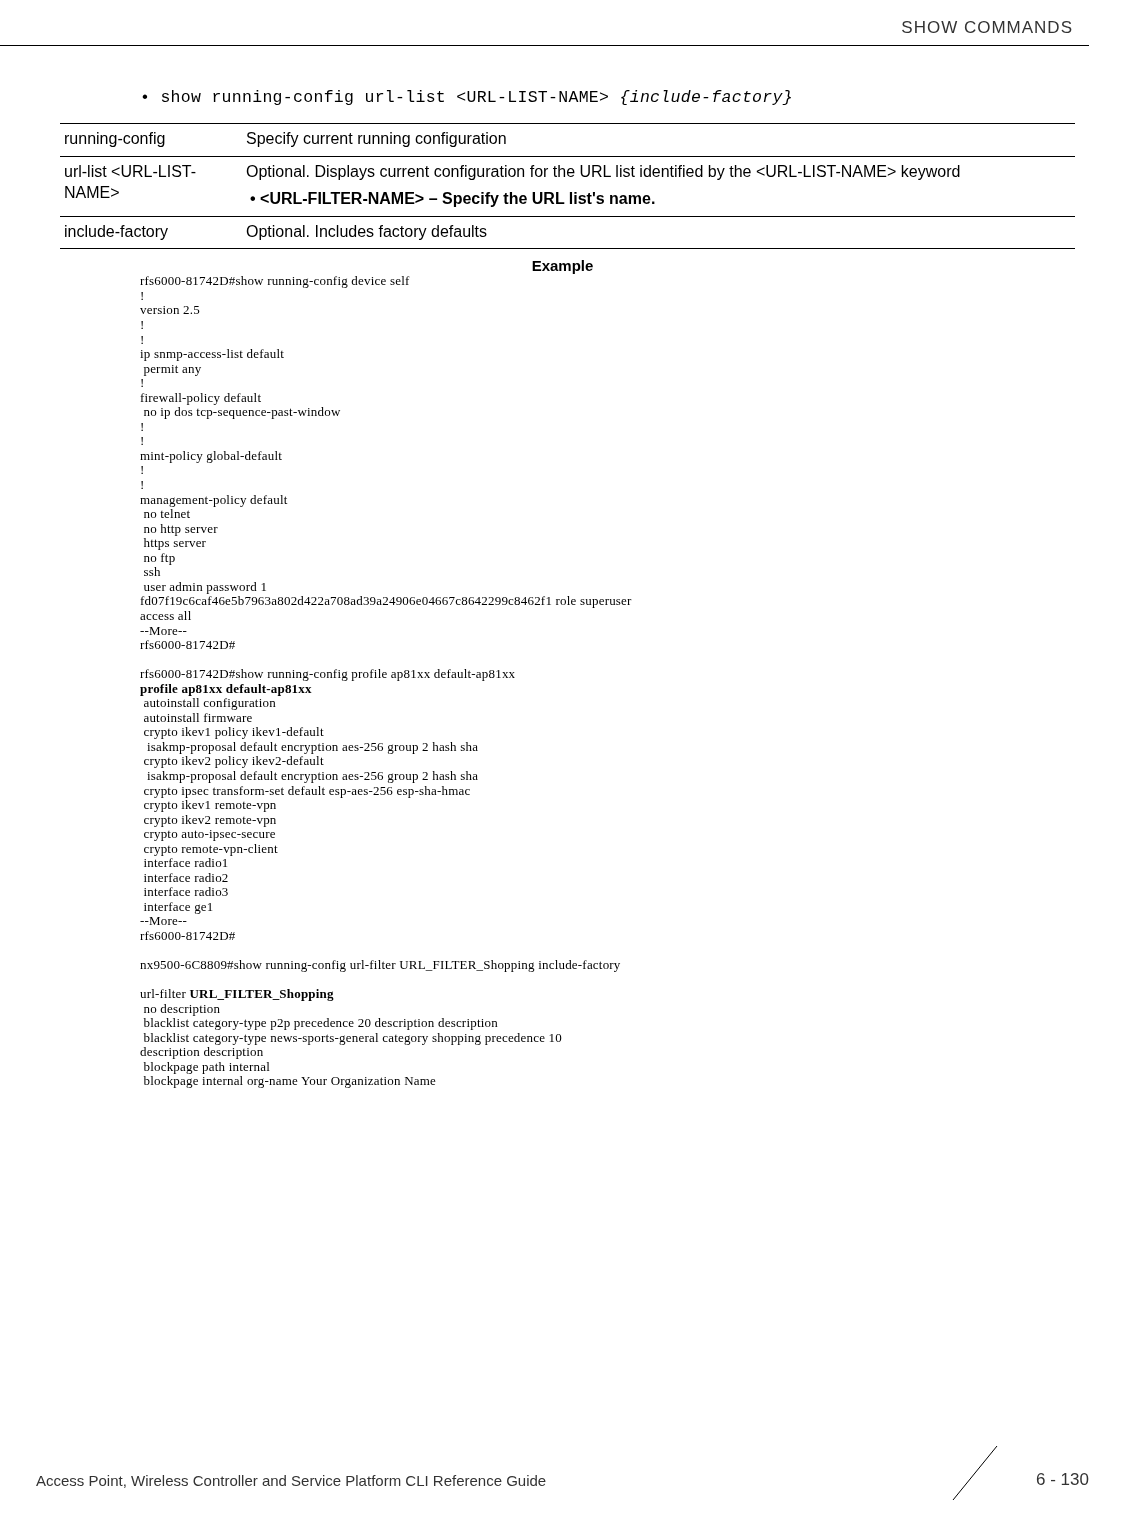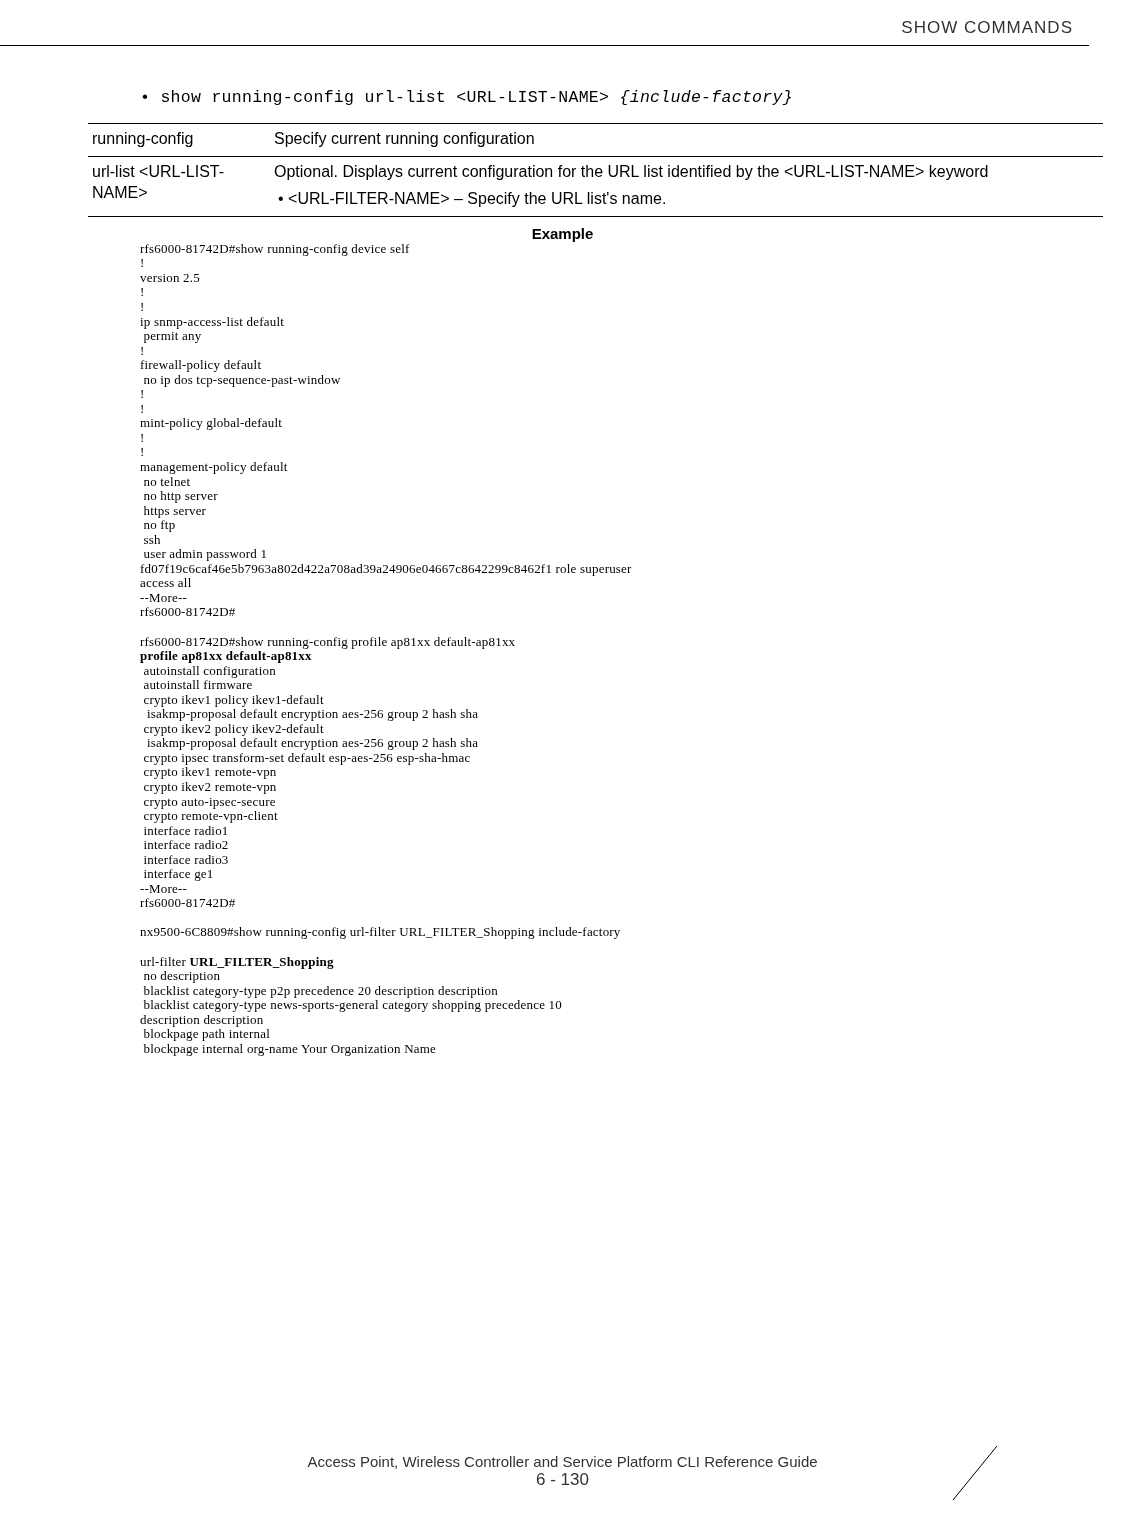--- a/index.html
+++ b/index.html
@@ -43,35 +43,35 @@
     font-size: 16.5px;
     margin-left: 80px;
     margin-bottom: 16px;
     letter-spacing: 0.3px;
   }
   .syntax-line .italic { font-style: italic; }
   table.param {
     border-collapse: collapse;
     width: 100%;
     font-size: 16px;
-    margin-left: 28px;
   }
   table.param td {
     border-top: 1px solid #000;
     border-bottom: 1px solid #000;
     padding: 4px 8px 6px 4px;
     vertical-align: top;
     line-height: 1.35;
   }
   table.param td:first-child {
     width: 170px;
   }
   .sub-bullet {
     margin-top: 6px;
     padding-left: 4px;
+    font-weight: bold;
   }
   .example-label {
     font-weight: bold;
     font-size: 15px;
     margin-top: 8px;
     margin-left: -10px;
     text-align: center;
   }
   pre.code {
     font-family: Liberation Serif, serif;
@@ -87,21 +87,20 @@
     bottom: 28px;
     left: 36px;
     right: 36px;
     font-size: 15px;
     color: #333;
   }
   .footer-line {
     display: flex;
     justify-content: space-between;
     align-items: center;
-    flex-direction: column;
   }
   .page-num {
     font-size: 17px;
   }
   .slash-mark {
     position: absolute;
     bottom: 10px;
     right: 120px;
     width: 60px;
     height: 70px;
@@ -128,20 +127,24 @@
           <tr>
         <td>running-config</td>
         <td>Specify current running configuration</td>
       </tr>
       <tr>
         <td>url-list &lt;URL-LIST-NAME&gt;</td>
         <td>
           <span>Optional. Displays current configuration for the URL list identified by the &lt;URL-LIST-NAME&gt; keyword</span>
           <div class="sub-bullet">•  &lt;URL-FILTER-NAME&gt; – Specify the URL list's name.</div>
         </td>
+      </tr>
+      <tr>
+        <td>include-factory</td>
+        <td>Optional. Includes factory defaults</td>
       </tr>
     </tbody>
       </table>
 
     <div class="example-label">Example</div>
 
     <pre class="code"><span>rfs6000-81742D#show running-config device self
 !
 version 2.5
 !

